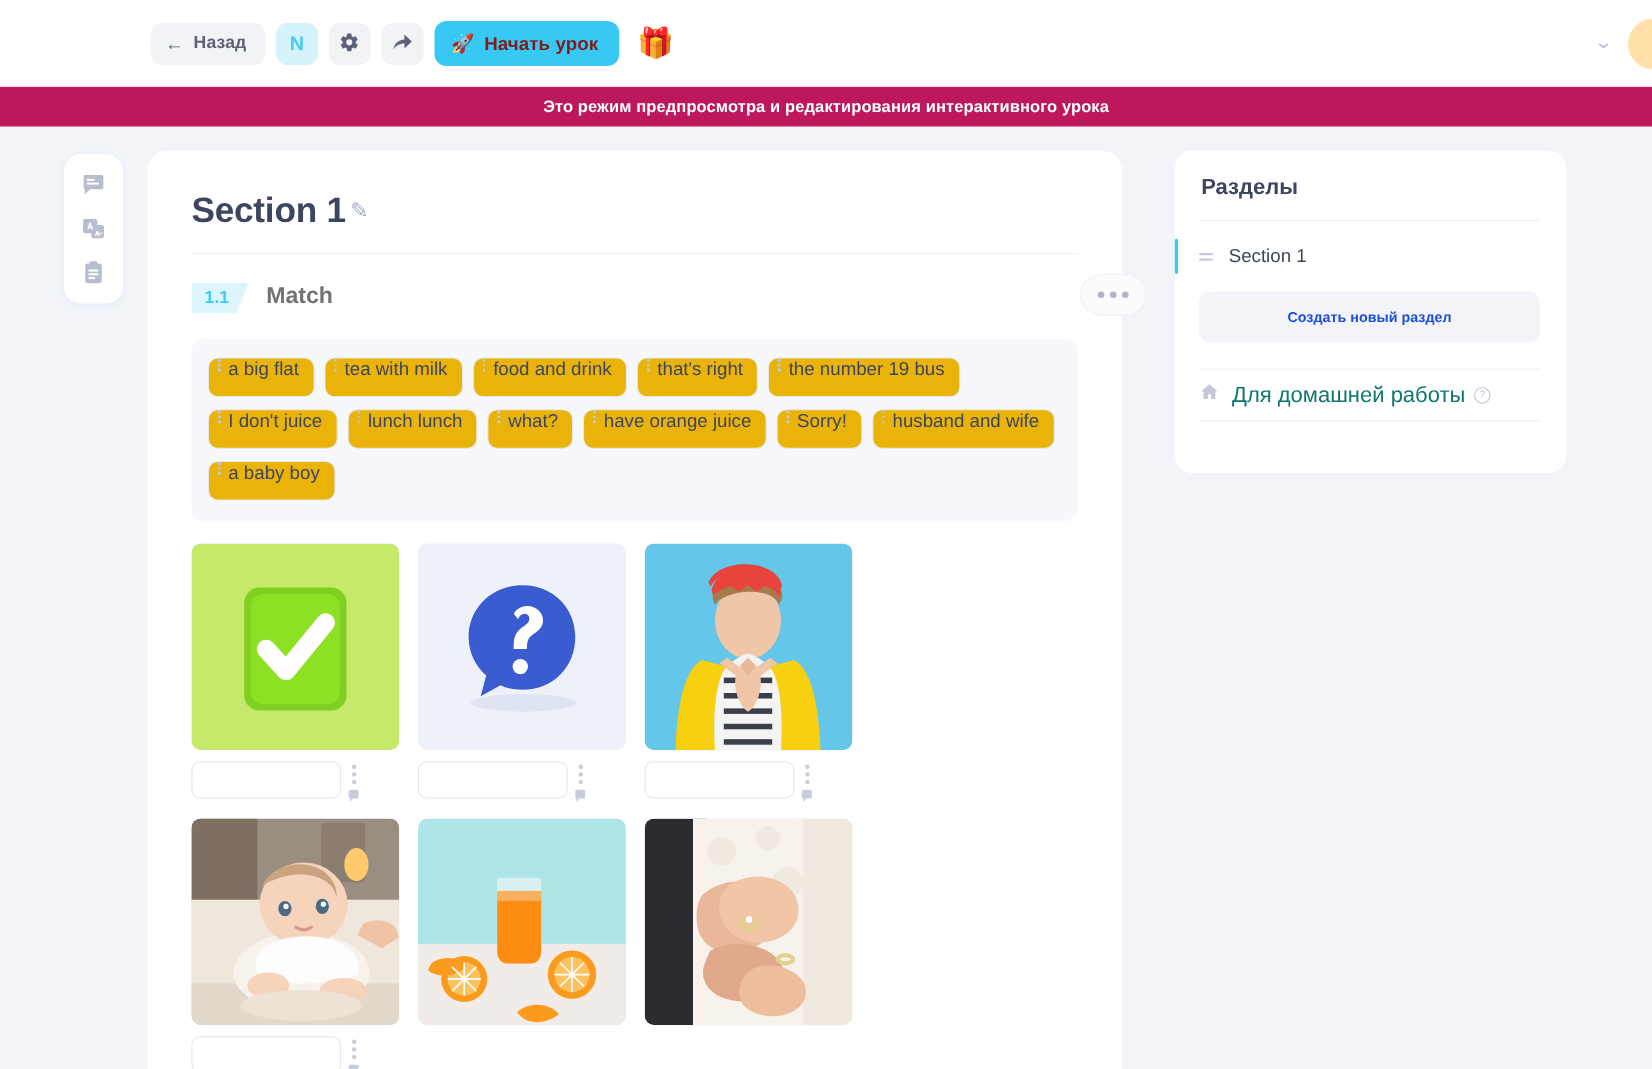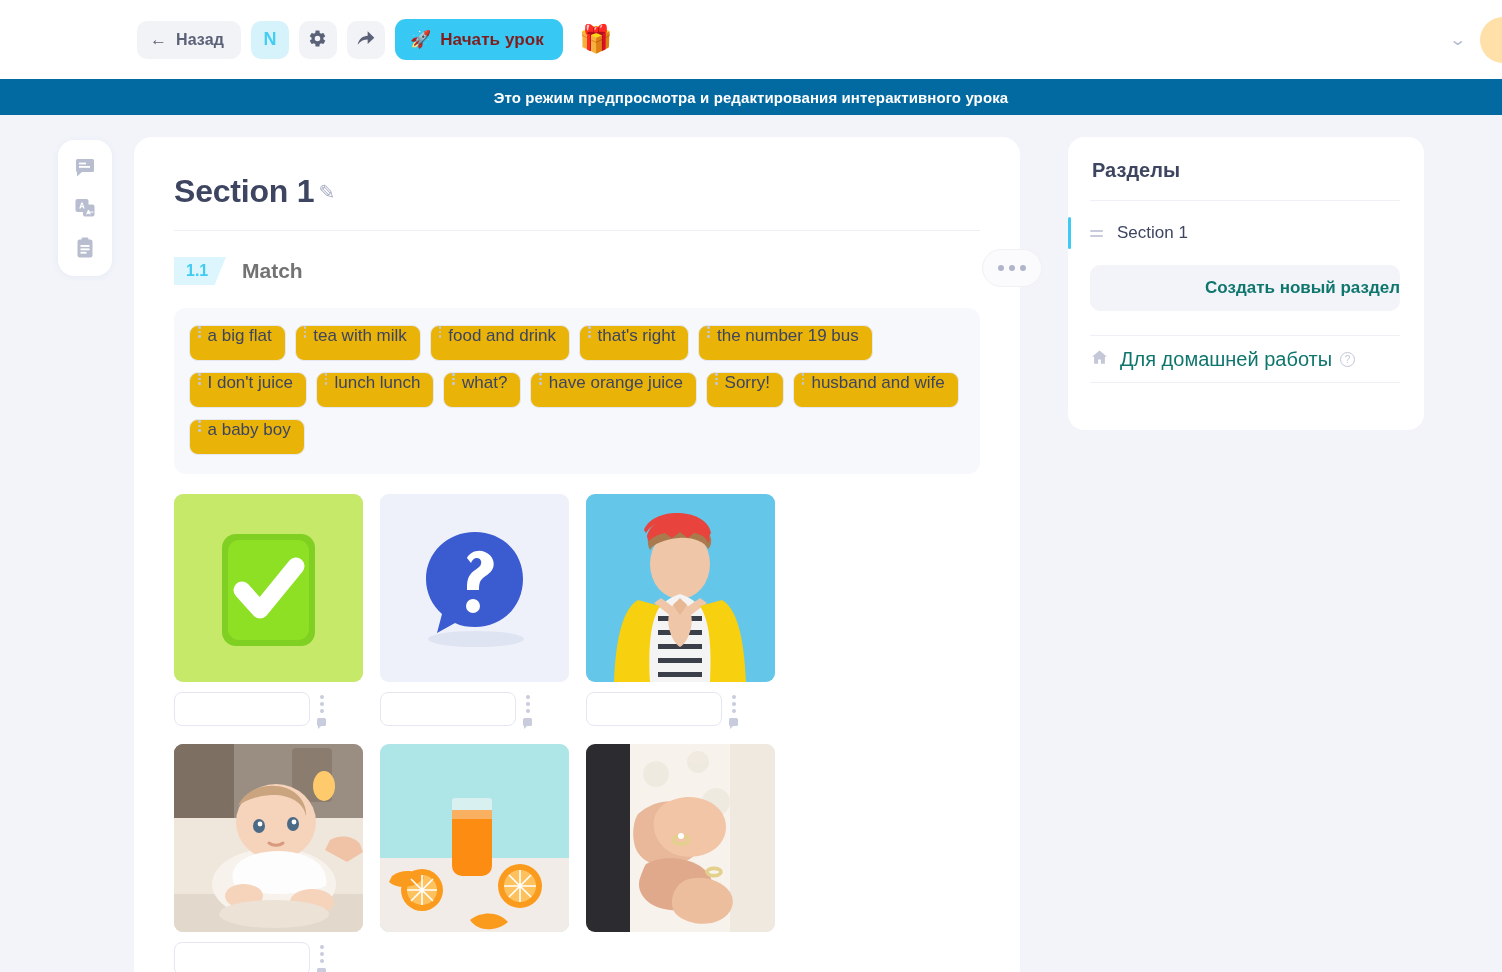--- a/index.html
+++ b/index.html
@@ -74,21 +74,21 @@
   .avatar-edge {
     width: 46px; height: 46px; border-radius: 50%;
     background: #ffe0a8;
     margin-right: -24px;
   }
 
   
   .banner {
     position: absolute; top: 79px; left: 0;
     width: 1502px; height: 36px;
-    background: #0369a1;
+    background: #be185d;
     display: flex; align-items: center; justify-content: center;
   }
   .banner span {
     color: #ffffff; font-size: 15px; font-weight: 700;
     letter-spacing: .1px;
   }
 
   
   .rail {
     position: absolute; left: 58px; top: 140px;
@@ -120,21 +120,21 @@
     font-size: 32px; font-weight: 700; color: #3d4560;
     letter-spacing: -.2px;
   }
   .pencil { font-size: 20px; color: #a9aec3; cursor: pointer; line-height: 1; margin-left: 2px;}
   .divider {
     margin: 20px 40px 0 40px;
     height: 1px; background: #eef0f6;
   }
 
   .task-head {
-    display: flex; align-items: center;
+    display: flex; align-items: flex-start;
     padding: 26px 40px 0 40px;
     position: relative;
   }
   .num-badge {
     background: #ddf5fd;
     color: #3fcbf2;
     font-size: 16px; font-weight: 700;
     padding: 5px 14px 5px 12px;
     clip-path: polygon(0 0, 100% 0, 78% 100%, 0 100%);
     min-width: 52px;
@@ -254,24 +254,23 @@
   }
   .rp-grip {
     display: flex; flex-direction: column; gap: 3px;
   }
   .rp-grip i { width: 13px; height: 2px; background: #c7cbdb; display: block; border-radius: 1px; }
   .rp-sec-label { font-size: 17px; color: #3d4560; }
   .rp-create {
     margin-top: 12px;
     height: 46px; width: 100%;
     background: #f3f4f9; border: none; border-radius: 10px;
-    color: #0f766e; font-size: 17px; font-weight: 700;
+    color: #1d4ed8; font-size: 13px; font-weight: 700;
     cursor: pointer;
     font-family: "Liberation Sans", sans-serif;
-    text-align: right;
   }
   .rp-div2 { height: 1px; background: #eef0f6; margin: 24px 0 0 0; }
   .rp-hw {
     display: flex; align-items: center; gap: 11px;
     height: 46px; cursor: pointer;
   }
   .rp-hw .lbl { font-size: 20px; color: #0f766e; }
   .rp-hw .q {
     width: 15px; height: 15px; border-radius: 50%;
     border: 1.3px solid #c3c7d8; color: #c3c7d8;

